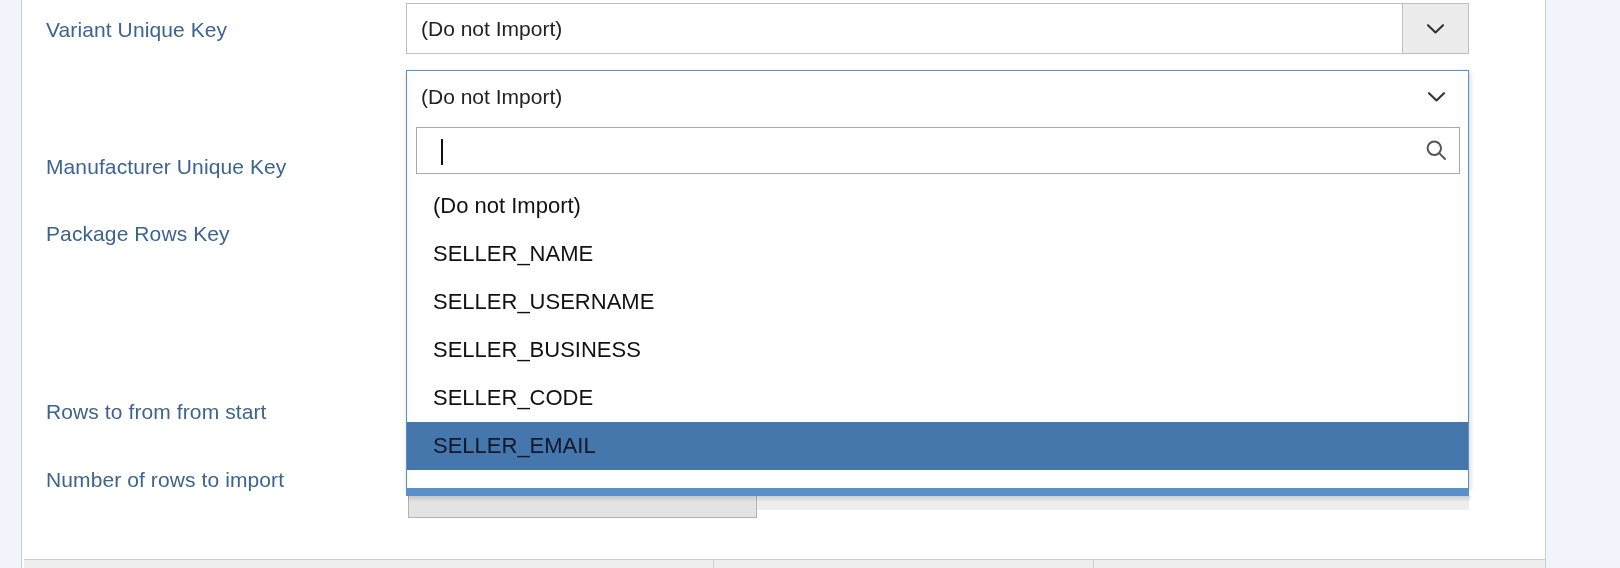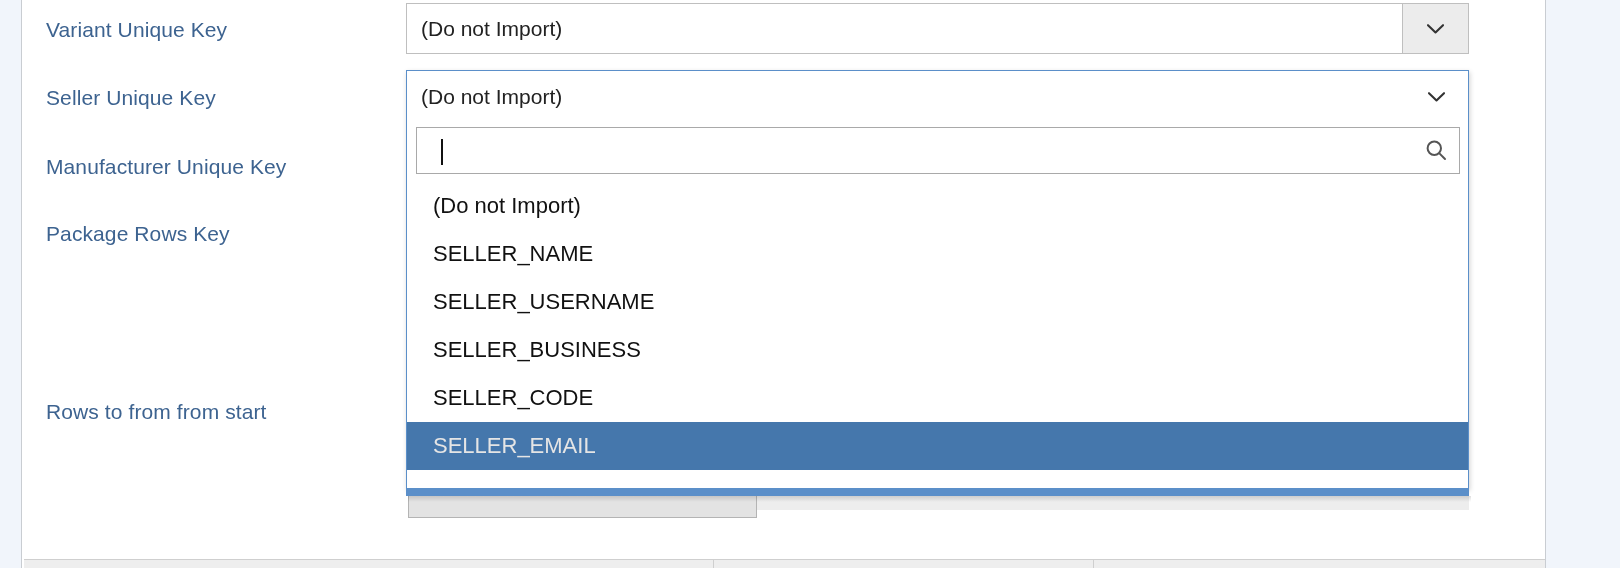--- a/index.html
+++ b/index.html
@@ -175,21 +175,21 @@
     display: flex;
     align-items: center;
     padding-left: 26px;
     font-size: 22px;
     color: #111111;
     white-space: nowrap;
     background: #ffffff;
   }
   .combo-opt.is-selected {
     background: #4577ac;
-    color: #e5e5e5;
+    color: #0f172a;
   }
 
   
   .combo-bottom-rim {
     position: absolute;
     left: 406px; top: 489px;
     width: 1063px; height: 7px;
     background: #5b8fc9;
   }
   .combo-shadow {
@@ -232,24 +232,24 @@
 </head>
 <body>
 
 <div id="app">
 
   <div class="left-gutter"></div>
   <div class="right-panel"></div>
 
   <div class="labels">
     <div class="field-label" style="top:18px">Variant Unique Key</div>
-    <div class="field-label" style="top:86px">Seller Unique Key</div>
     <div class="field-label" style="top:155px">Manufacturer Unique Key</div>
     <div class="field-label" style="top:222px">Package Rows Key</div>
     <div class="field-label" style="top:400px">Rows to from from start</div>
+    <div class="field-label" style="top:468px">Number of rows to import</div>
   </div>
 
   <div class="behind-strip"></div>
   <div class="behind-input"></div>
 
   <div class="select-closed">
     <div class="sc-value">(Do not Import)</div>
     <div class="sc-btn">
       <span class="chev">
         <svg width="17" height="10" viewBox="0 0 17 10" fill="none" xmlns="http://www.w3.org/2000/svg">

